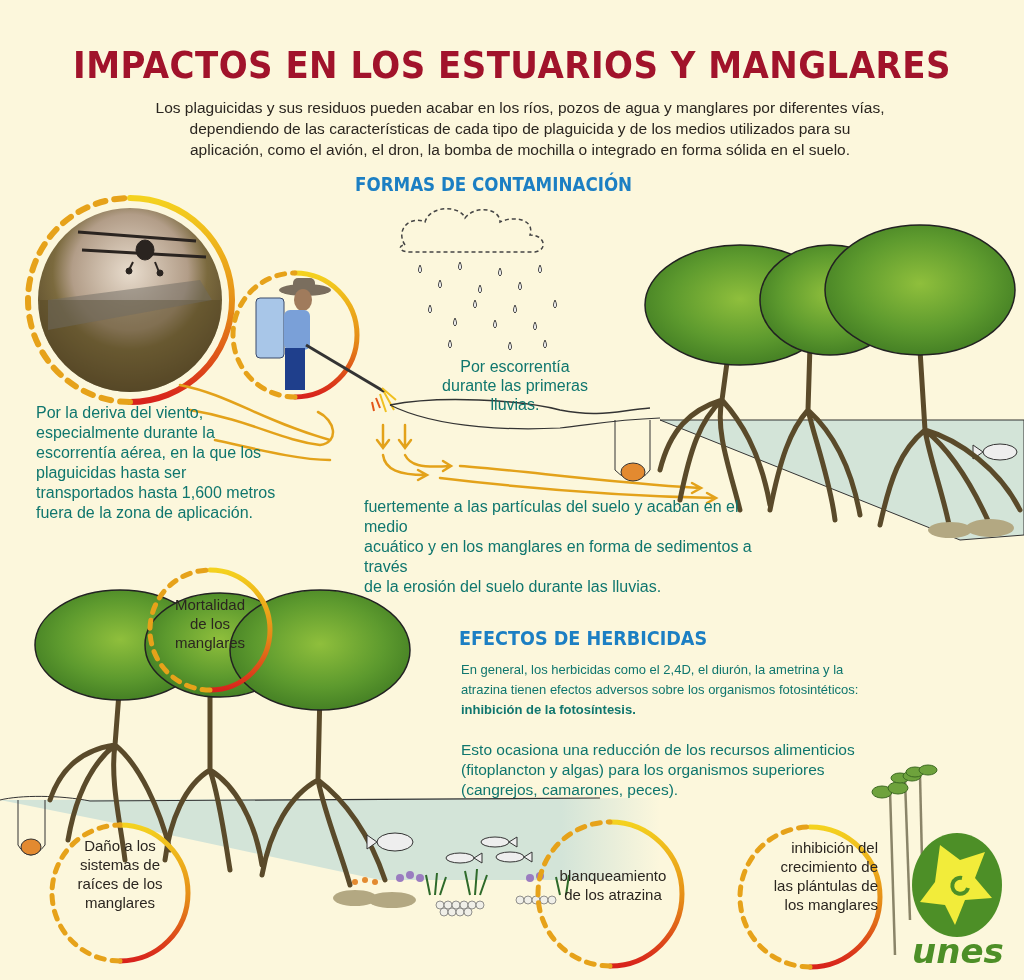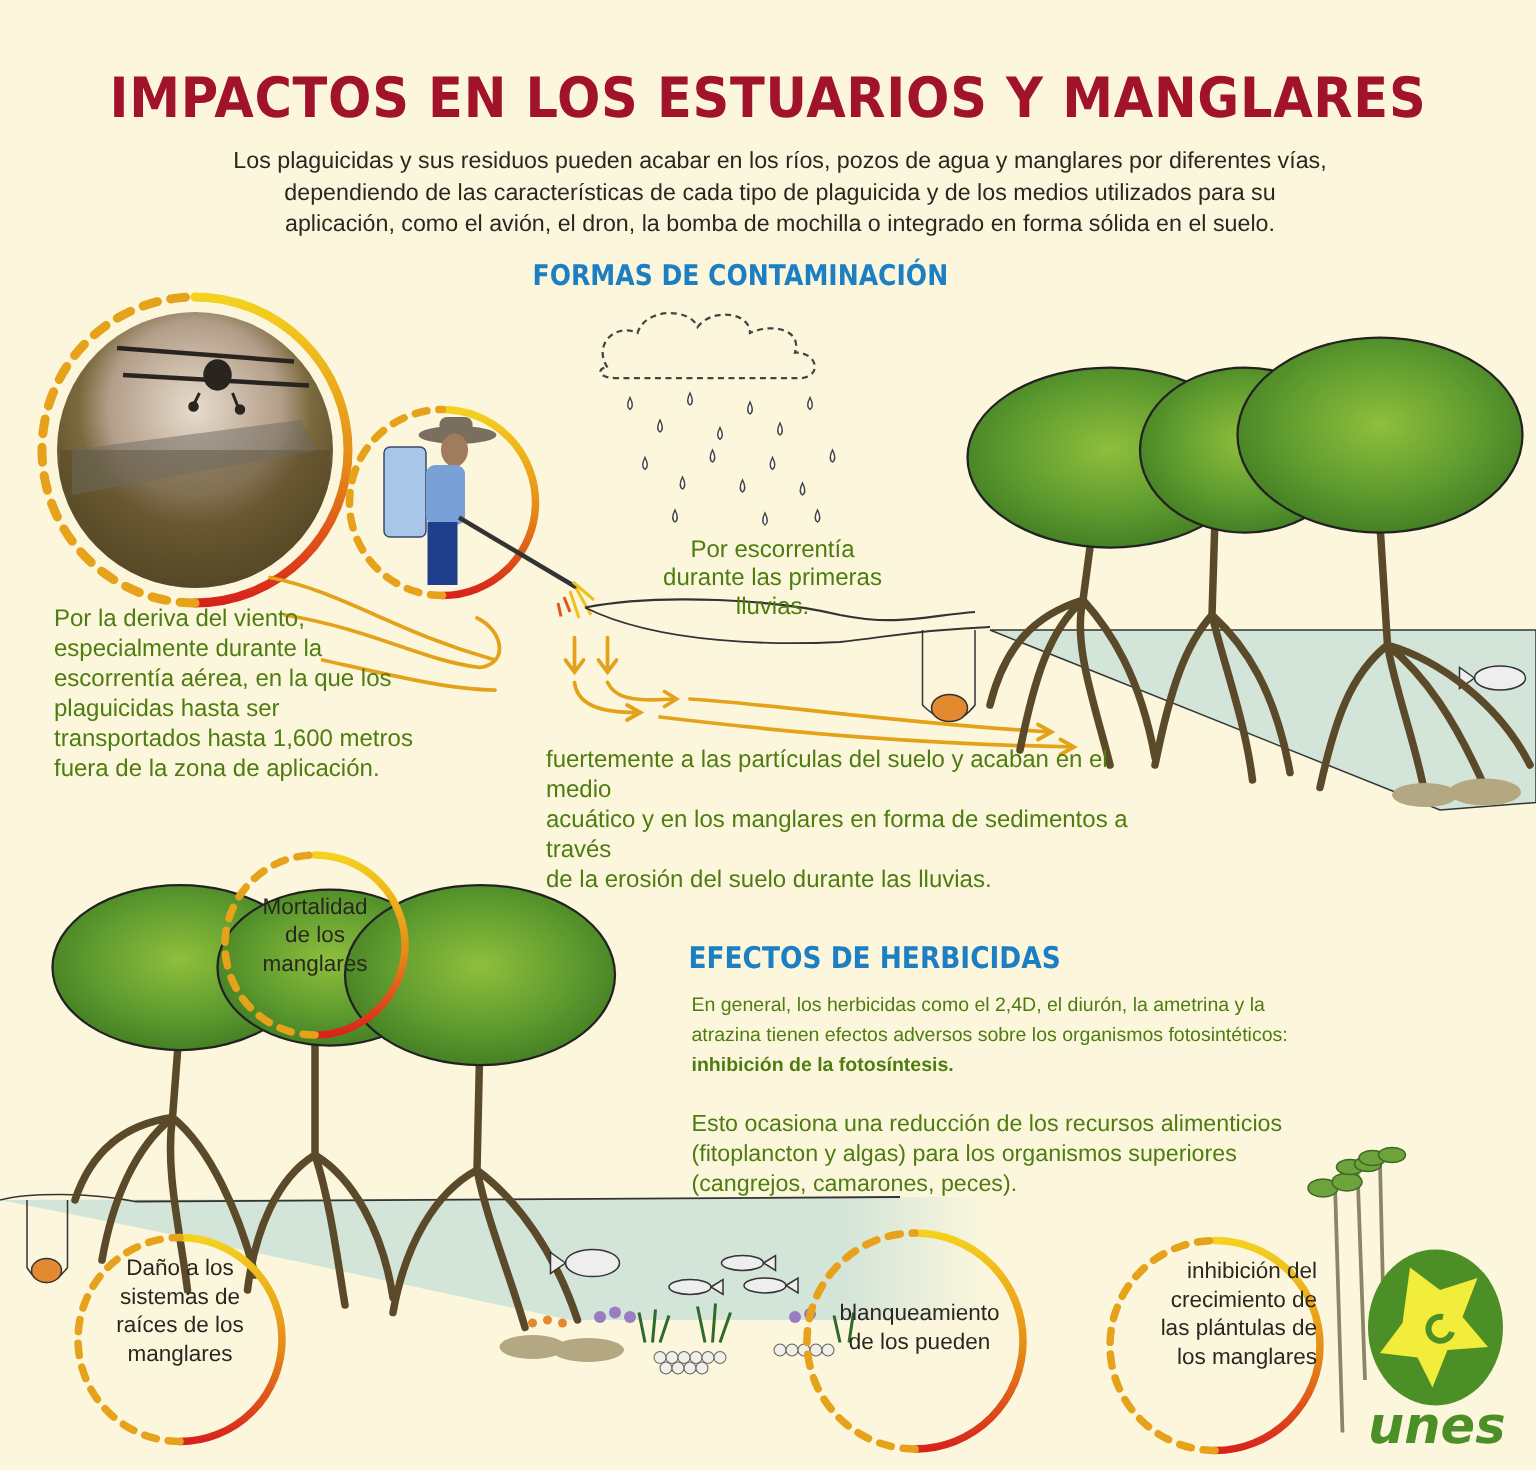--- a/index.html
+++ b/index.html
@@ -14,21 +14,21 @@
     color:#a1132b; letter-spacing:0.5px; transform:scaleX(0.92); transform-origin:center;
   }
   .intro {
     left:130px; top:97px; width:780px; text-align:center; font-size:15.5px; line-height:21px; color:#2b2620;
     font-family:"Liberation Sans Narrow", "Liberation Sans", sans-serif;
   }
   .section-heading {
     font-family:"DejaVu Sans", sans-serif; font-weight:bold; color:#1c7fc3; font-size:19px;
     transform:scaleX(0.88); transform-origin:left center; white-space:nowrap;
   }
-  .body-text { font-size:16px; line-height:20px; color:#4d7c0f; }
+  .body-text { font-size:16px; line-height:20px; color:#0f766e; }
   .circle-label { text-align:center; font-size:15px; line-height:19px; color:#2b2620; }
   svg { display:block; }
   .bold { font-weight:bold; }
 </style>
 </head>
 <body>
 
 <svg width="0" height="0" style="position:absolute">
   <defs>
     <linearGradient id="ringGrad" x1="0" y1="0" x2="0" y2="1">
@@ -324,21 +324,21 @@
   <div>manglares</div>
 </div>
 <div class="abs circle-label" style="left:60px; top:836px; width:120px;">
   <div>Daño a los</div>
   <div>sistemas de</div>
   <div>raíces de los</div>
   <div>manglares</div>
 </div>
 <div class="abs circle-label" style="left:548px; top:866px; width:130px;">
   <div>blanqueamiento</div>
-  <div>de los pueden</div>
+  <div>de los atrazina</div>
 </div>
 <div class="abs circle-label" style="left:748px; top:838px; width:130px;text-align:right;">
   <div>inhibición del</div>
   <div>crecimiento de</div>
   <div>las plántulas de</div>
   <div>los manglares</div>
 </div>
 
 <div class="abs" style="left:912px; top:932px; width:90px; text-align:center; font-family:'DejaVu Sans', sans-serif; font-size:34px; font-weight:bold; color:#4d8f27; line-height:38px; font-style:italic;">unes</div>
 

